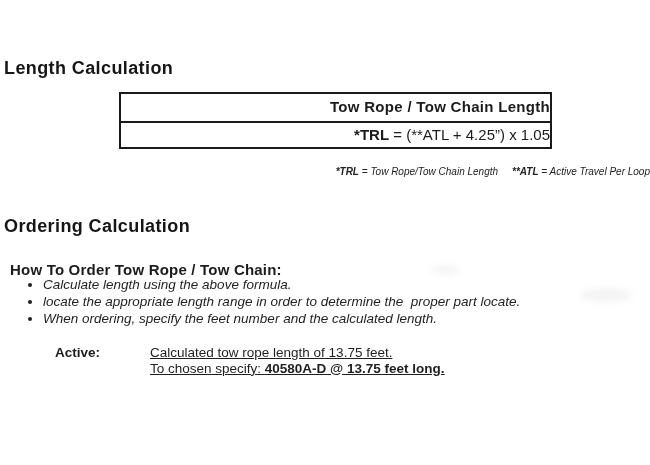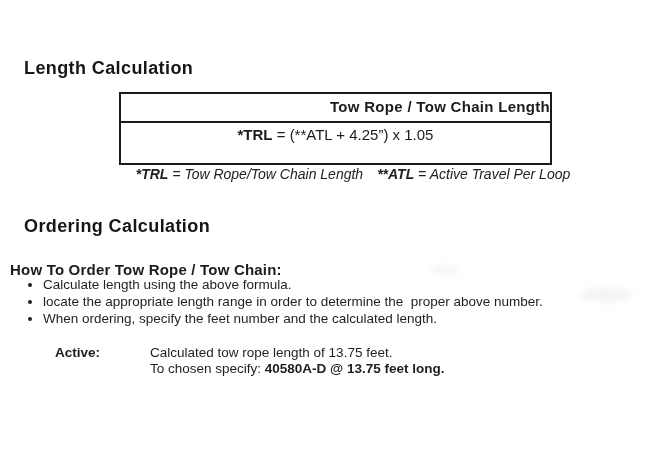--- a/index.html
+++ b/index.html
@@ -21,21 +21,21 @@
     position: absolute;
     background: #f4f4f4;
     border-radius: 50%;
     filter: blur(3px);
   }
   .smudge.s1 { left: 580px; top: 288px; width: 52px; height: 14px; }
   .smudge.s2 { left: 430px; top: 266px; width: 30px; height: 8px; }
 
   .h1 {
     position: absolute;
-    left: 24px;
+    left: 4px;
     font-size: 18px;
     font-weight: bold;
     letter-spacing: 0.4px;
     color: #161616;
     white-space: nowrap;
   }
   .h1.first { top: 58px; }
   .h1.second { top: 216px; }
 
   .formula-table {
@@ -53,35 +53,36 @@
     line-height: 26px;
   }
   .formula-table .row.header {
     font-weight: bold;
     letter-spacing: 0.3px;
     border-bottom: 2px solid #1a1a1a;
     height: 27px;
     text-align: right;
   }
   .formula-table .row.formula {
-    height: 40px;
+    height: 24px;
     line-height: 23px;
     font-weight: normal;
+    text-align: right;
   }
   .bold { font-weight: bold; }
 
   .footnote {
     position: absolute;
     left: 0;
     top: 166px;
     width: 650px;
     box-sizing: border-box;
     padding-left: 56px;
-    text-align: center;
-    font-size: 14px;
+    text-align: right;
+    font-size: 10px;
     font-style: italic;
     color: #222222;
     white-space: nowrap;
   }
   .footnote .abbr { font-weight: bold; }
   .footnote .atl-part { margin-left: 14px; }
 
   .h3 {
     position: absolute;
     left: 10px;
@@ -98,37 +99,38 @@
     left: 26px;
     top: 276px;
     margin: 0;
     padding: 0 0 0 17px;
     list-style: disc;
     font-size: 13.5px;
     line-height: 17px;
     color: #1f1f1f;
   }
   ul.bullet-list li { padding: 0; margin: 0; }
-  ul.bullet-list li span { white-space: pre-wrap; }
+  ul.bullet-list li span { white-space: pre-wrap; font-style: italic; }
 
   .example-label {
     position: absolute;
     left: 55px;
     top: 345px;
     font-size: 13.5px;
     font-weight: bold;
     white-space: nowrap;
   }
   .example-body {
     position: absolute;
     left: 150px;
     top: 345px;
     font-size: 13.5px;
     line-height: 15.5px;
     color: #1f1f1f;
+    text-decoration: underline;
   }
   .example-body .line { white-space: nowrap; }
 </style>
 </head>
 <body>
 
 <div class="page">
 
   <div class="smudge s1"></div>
   <div class="smudge s2"></div>
@@ -148,21 +150,21 @@
 
   <div class="h1 second">Ordering Calculation</div>
 
   <div class="h3">How To Order Tow Rope / Tow Chain:</div>
 
   <ul class="bullet-list">
     <li>
       <span>Calculate length using the above formula.</span>
     </li>
     <li>
-      <span>locate the appropriate length range in order to determine the  proper above number.</span>
+      <span>locate the appropriate length range in order to determine the  proper part locate.</span>
     </li>
     <li>
       <span>When ordering, specify the feet number and the calculated length.</span>
     </li>
   </ul>
 
   <div class="example-label">Active:</div>
 
   <div class="example-body">
     <div class="line">Calculated tow rope length of 13.75 feet.</div>

